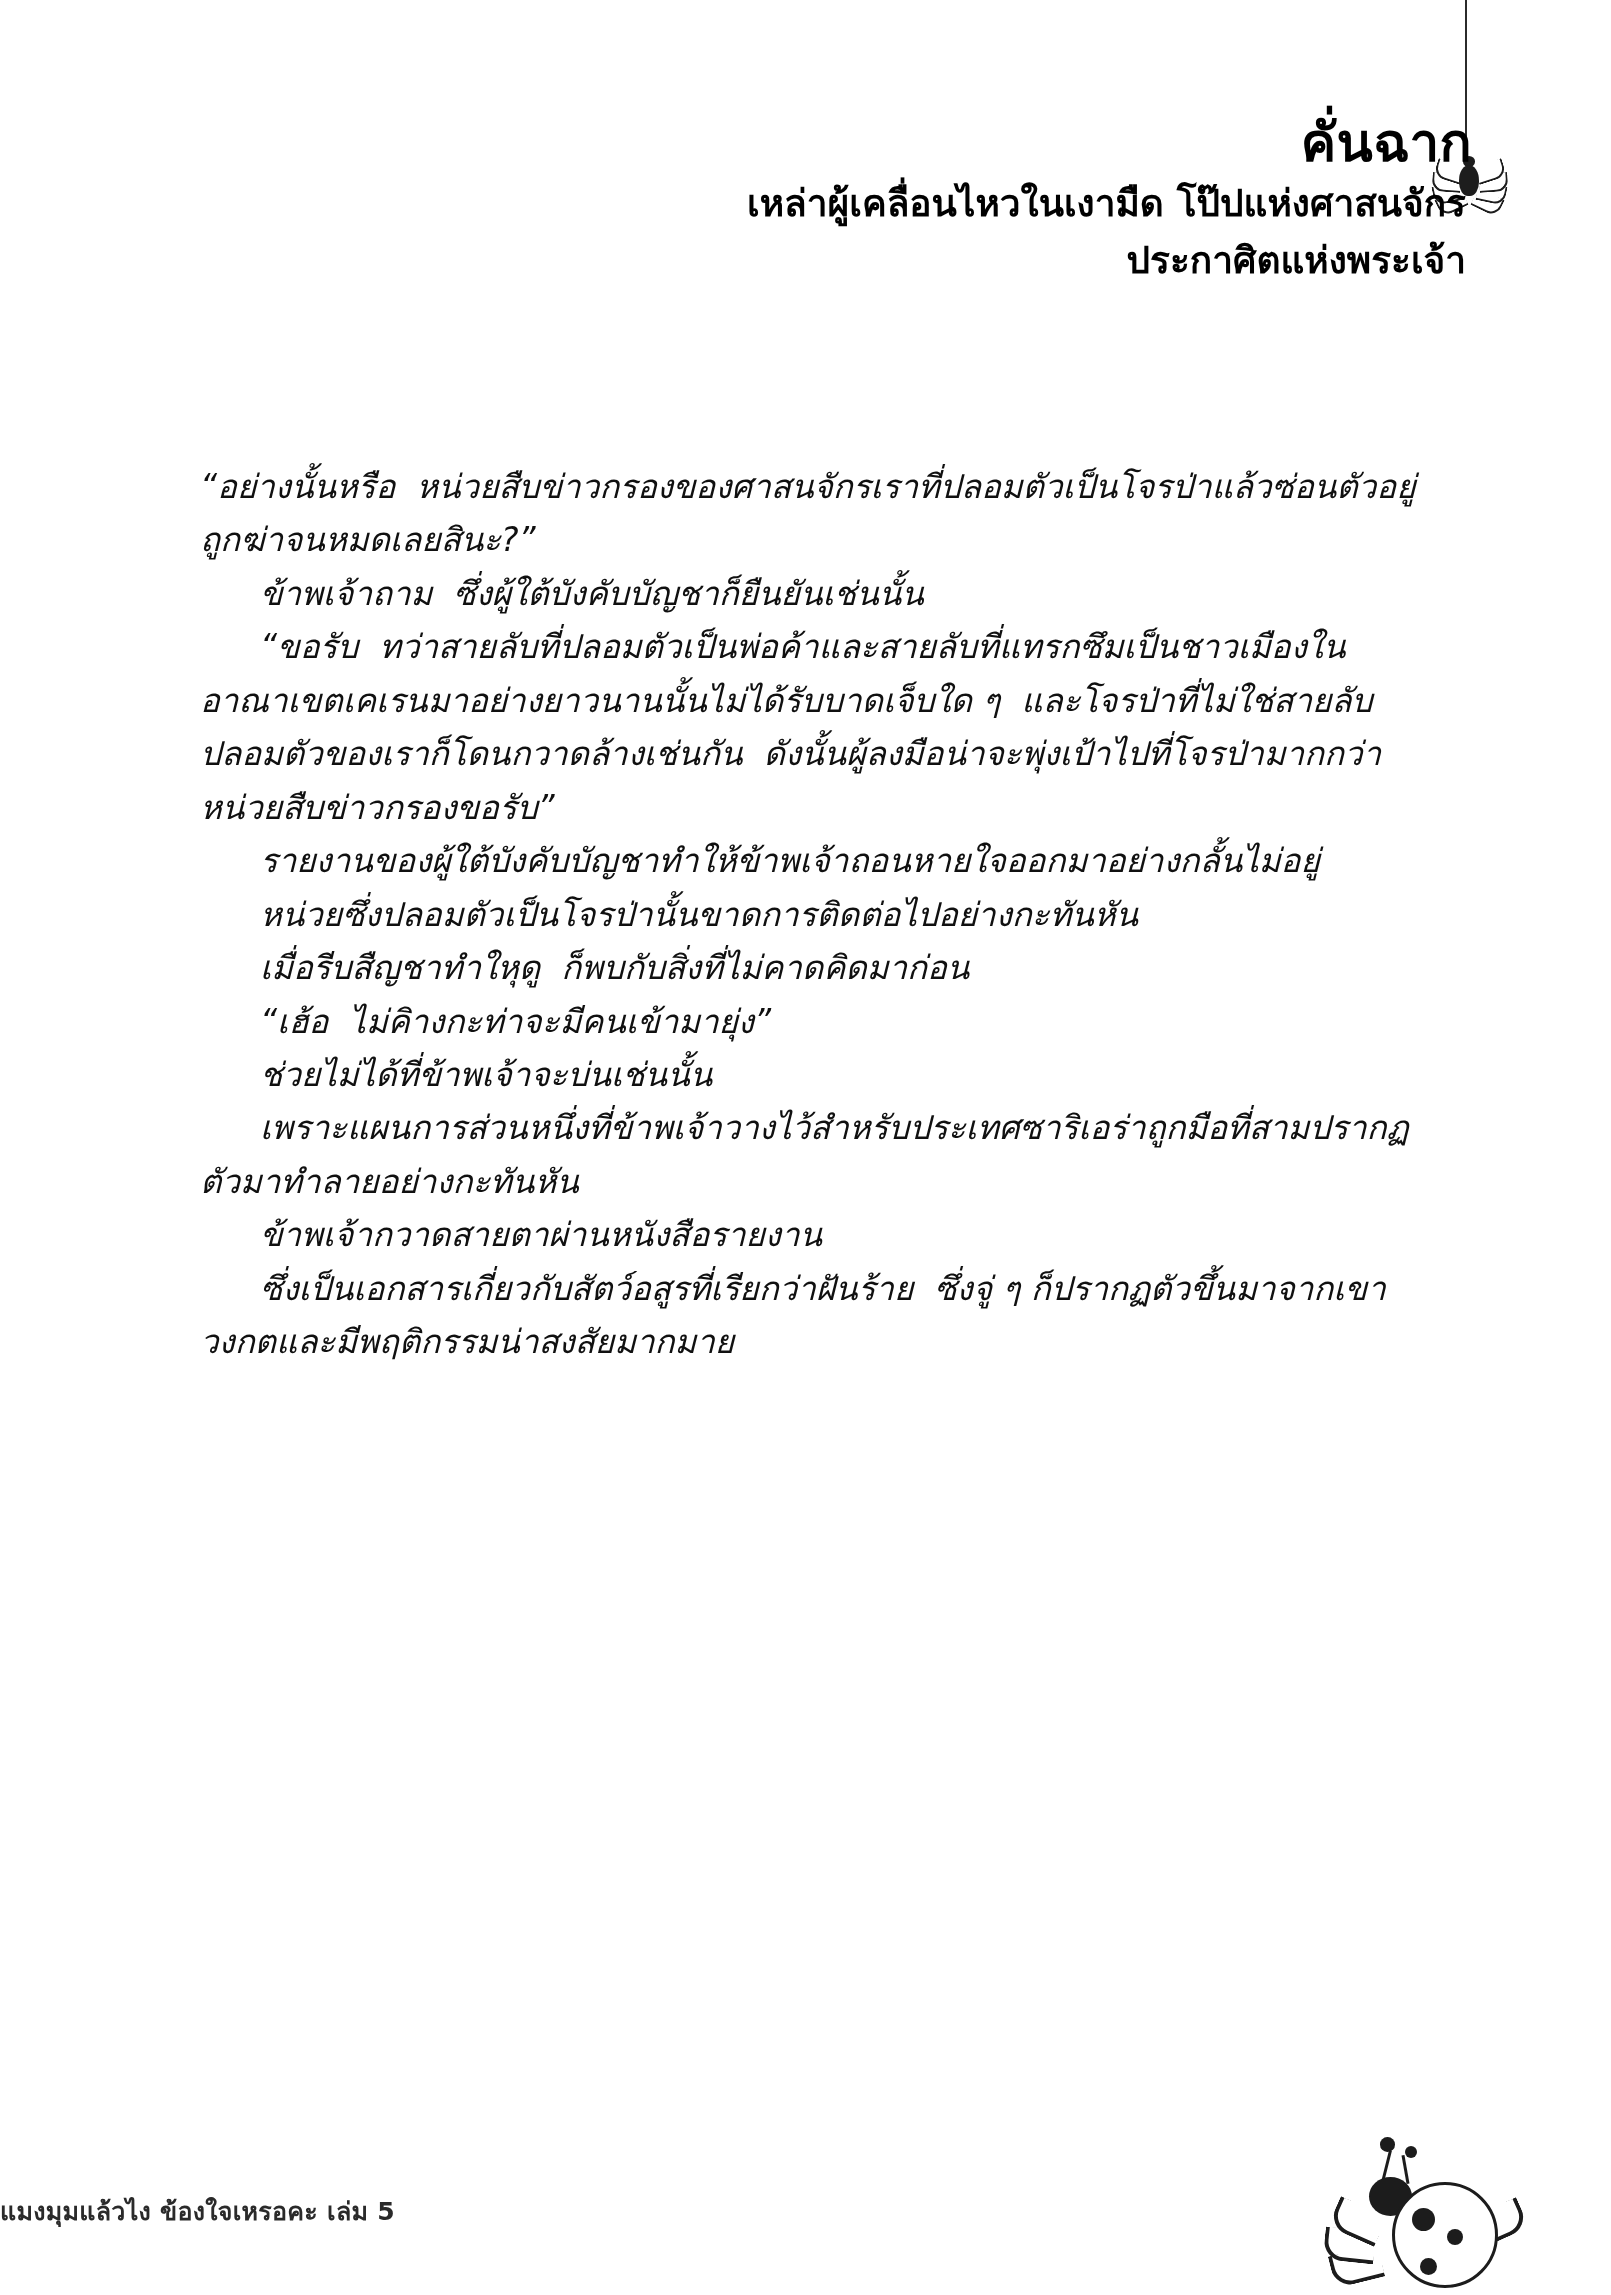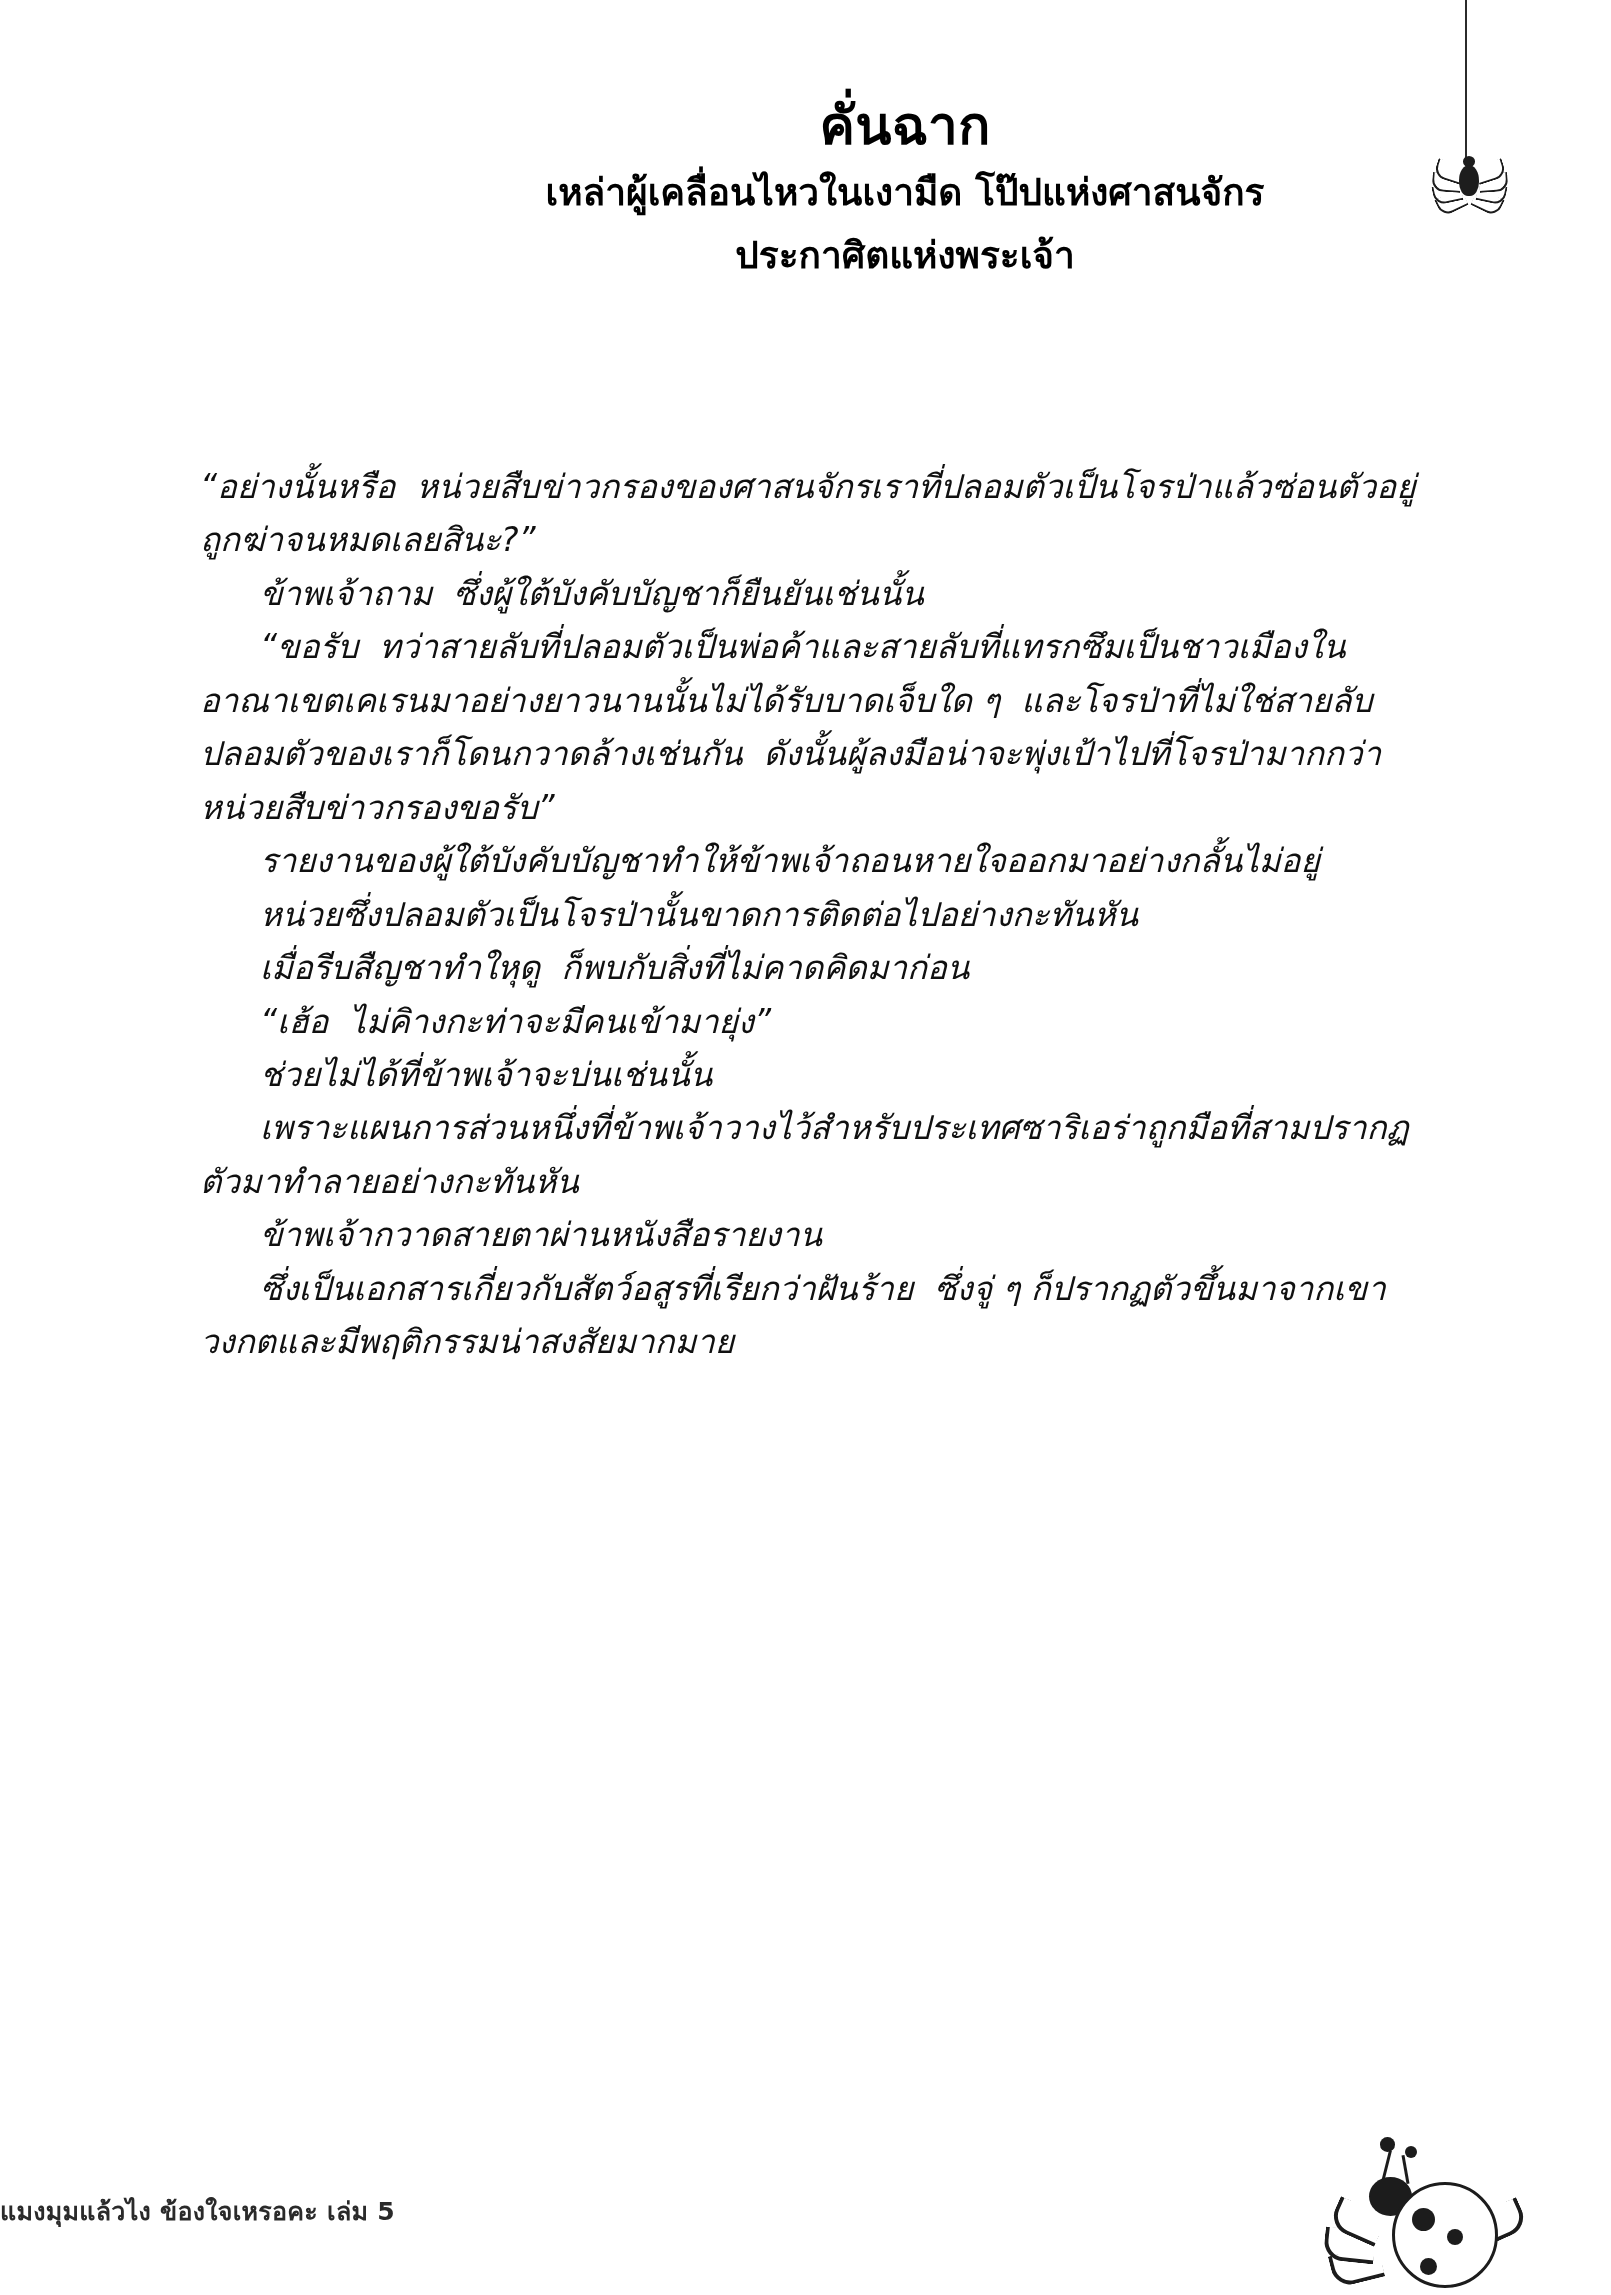--- a/index.html
+++ b/index.html
@@ -64,38 +64,38 @@
   .spider .l4 { left: 9.3px; top: 48px; transform: rotate(-26deg); }
   .spider .r1 { left: 48px; top: 17.3px; transform: scaleX(-1) rotate(18deg); }
   .spider .r2 { left: 51px; top: 28px; transform: scaleX(-1) rotate(4deg); }
   .spider .r3 { left: 49px; top: 39px; transform: scaleX(-1) rotate(-12deg); }
   .spider .r4 { left: 45px; top: 48px; transform: scaleX(-1) rotate(-26deg); }
 
   
   .header {
     position: absolute;
     right: 140px;
-    top: 96px;
+    top: 113px;
     width: 1134px;
-    text-align: center;
+    text-align: right;
   }
   .chapter-title {
     font-size: 53px;
     font-weight: bold;
     line-height: 1.12;
     letter-spacing: 0.3px;
     margin: 0 0 5.3px 0;
     color: #000000;
   }
   .subtitle-line {
     font-size: 37px;
     font-weight: bold;
     line-height: 1.38;
     color: #000000;
-    margin: 12px;
+    margin: 6px;
   }
 
   
   .body-text {
     position: absolute;
     left: 200px;
     top: 460px;
     width: 1221px;
     font-size: 33px;
     line-height: 1.62;

